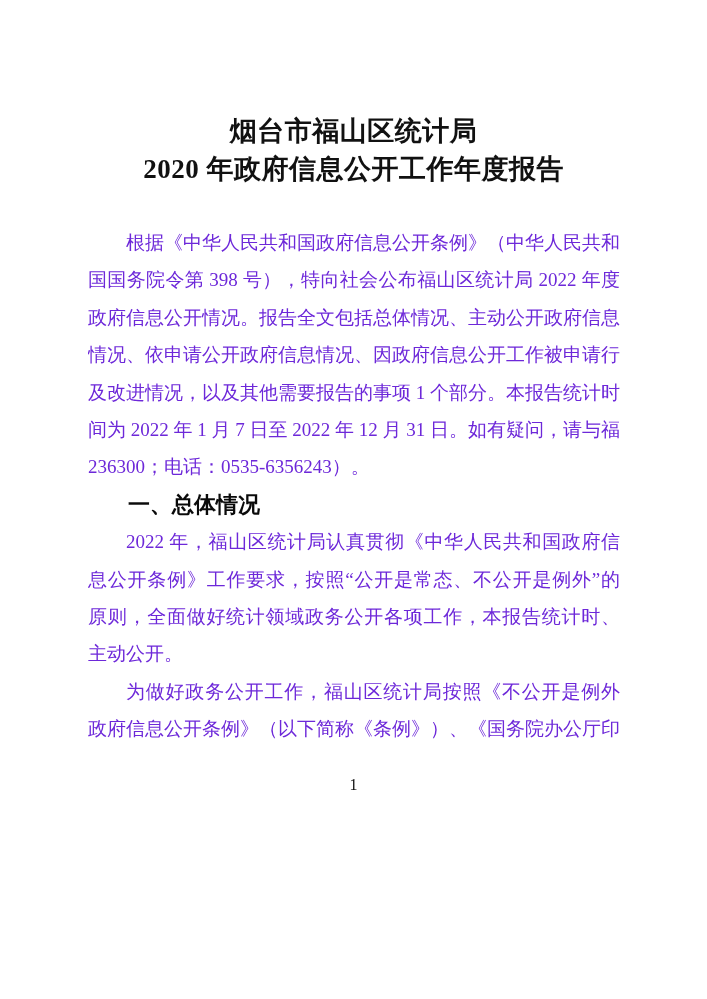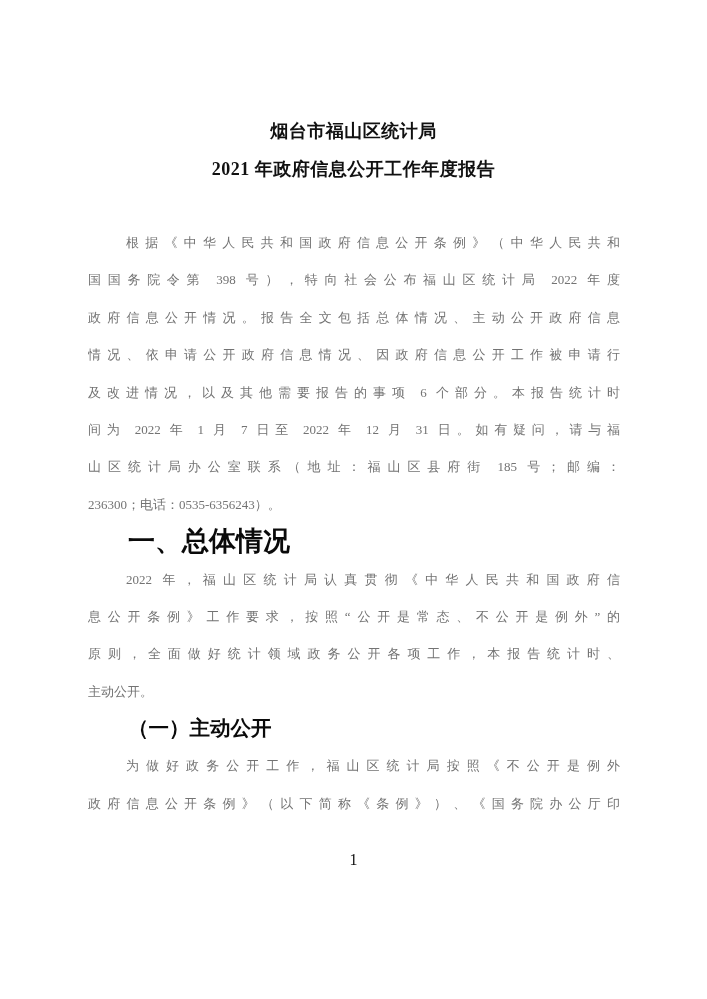--- a/index.html
+++ b/index.html
@@ -14,52 +14,52 @@
     background: #ffffff;
     color: #111111;
     overflow: hidden;
     font-family: "Liberation Serif", "DejaVu Serif", serif;
   }
   .title-block {
     padding-top: 112px;
   }
   .title-line {
     text-align: center;
-    font-size: 18px;
+    font-size: 27px;
     font-weight: bold;
     line-height: 38px;
     letter-spacing: 0.5px;
     font-family: "Liberation Serif", "DejaVu Serif", serif;
   }
   .doc-body {
     margin-left: 88px;
     width: 532px;
     margin-top: 36px;
   }
   .ln {
-    font-size: 13px;
+    font-size: 19px;
     line-height: 37.4px;
     height: 37.4px;
     overflow: hidden;
     white-space: normal;
     text-align: justify;
     text-align-last: justify;
-    color: #737373;
+    color: #6d28d9;
   }
   .ln.first {
     text-indent: 38px;
   }
   .ln.last {
     text-align: left;
     text-align-last: left;
   }
   .ln.h1 {
     font-family: "Liberation Sans", "DejaVu Sans", sans-serif;
     font-weight: bold;
-    font-size: 27px;
+    font-size: 22px;
     text-indent: 40px;
     text-align: left;
     text-align-last: left;
     color: #0a0a0a;
   }
   .ln.h2 {
     font-weight: bold;
     font-size: 20.5px;
     text-indent: 40px;
     text-align: left;
@@ -74,38 +74,36 @@
     color: #111111;
   }
 </style>
 </head>
 <body>
 
 <div class="page">
 
   <div class="title-block">
     <div class="title-line">烟台市福山区统计局</div>
-    <div class="title-line">2021 年政府信息公开工作年度报告</div>
+    <div class="title-line">2020 年政府信息公开工作年度报告</div>
   </div>
 
   <div class="doc-body">
     <div class="ln first">根据《中华人民共和国政府信息公开条例》（中华人民共和</div>
     <div class="ln">国国务院令第 398 号），特向社会公布福山区统计局 2022 年度</div>
     <div class="ln">政府信息公开情况。报告全文包括总体情况、主动公开政府信息</div>
     <div class="ln">情况、依申请公开政府信息情况、因政府信息公开工作被申请行</div>
-    <div class="ln">及改进情况，以及其他需要报告的事项 6 个部分。本报告统计时</div>
+    <div class="ln">及改进情况，以及其他需要报告的事项 1 个部分。本报告统计时</div>
     <div class="ln">间为 2022 年 1 月 7 日至 2022 年 12 月 31 日。如有疑问，请与福</div>
-    <div class="ln">山区统计局办公室联系（地址：福山区县府街 185 号；邮编：</div>
     <div class="ln last">236300；电话：0535-6356243）。</div>
     <div class="ln h1">一、总体情况</div>
     <div class="ln first">2022 年，福山区统计局认真贯彻《中华人民共和国政府信</div>
     <div class="ln">息公开条例》工作要求，按照“公开是常态、不公开是例外”的</div>
     <div class="ln">原则，全面做好统计领域政务公开各项工作，本报告统计时、</div>
     <div class="ln last">主动公开。</div>
-    <div class="ln h2">（一）主动公开</div>
     <div class="ln first">为做好政务公开工作，福山区统计局按照《不公开是例外</div>
     <div class="ln">政府信息公开条例》（以下简称《条例》）、《国务院办公厅印</div>
   </div>
 
   <div class="page-footer">
     <span>1</span>
   </div>
 
 </div>
 

